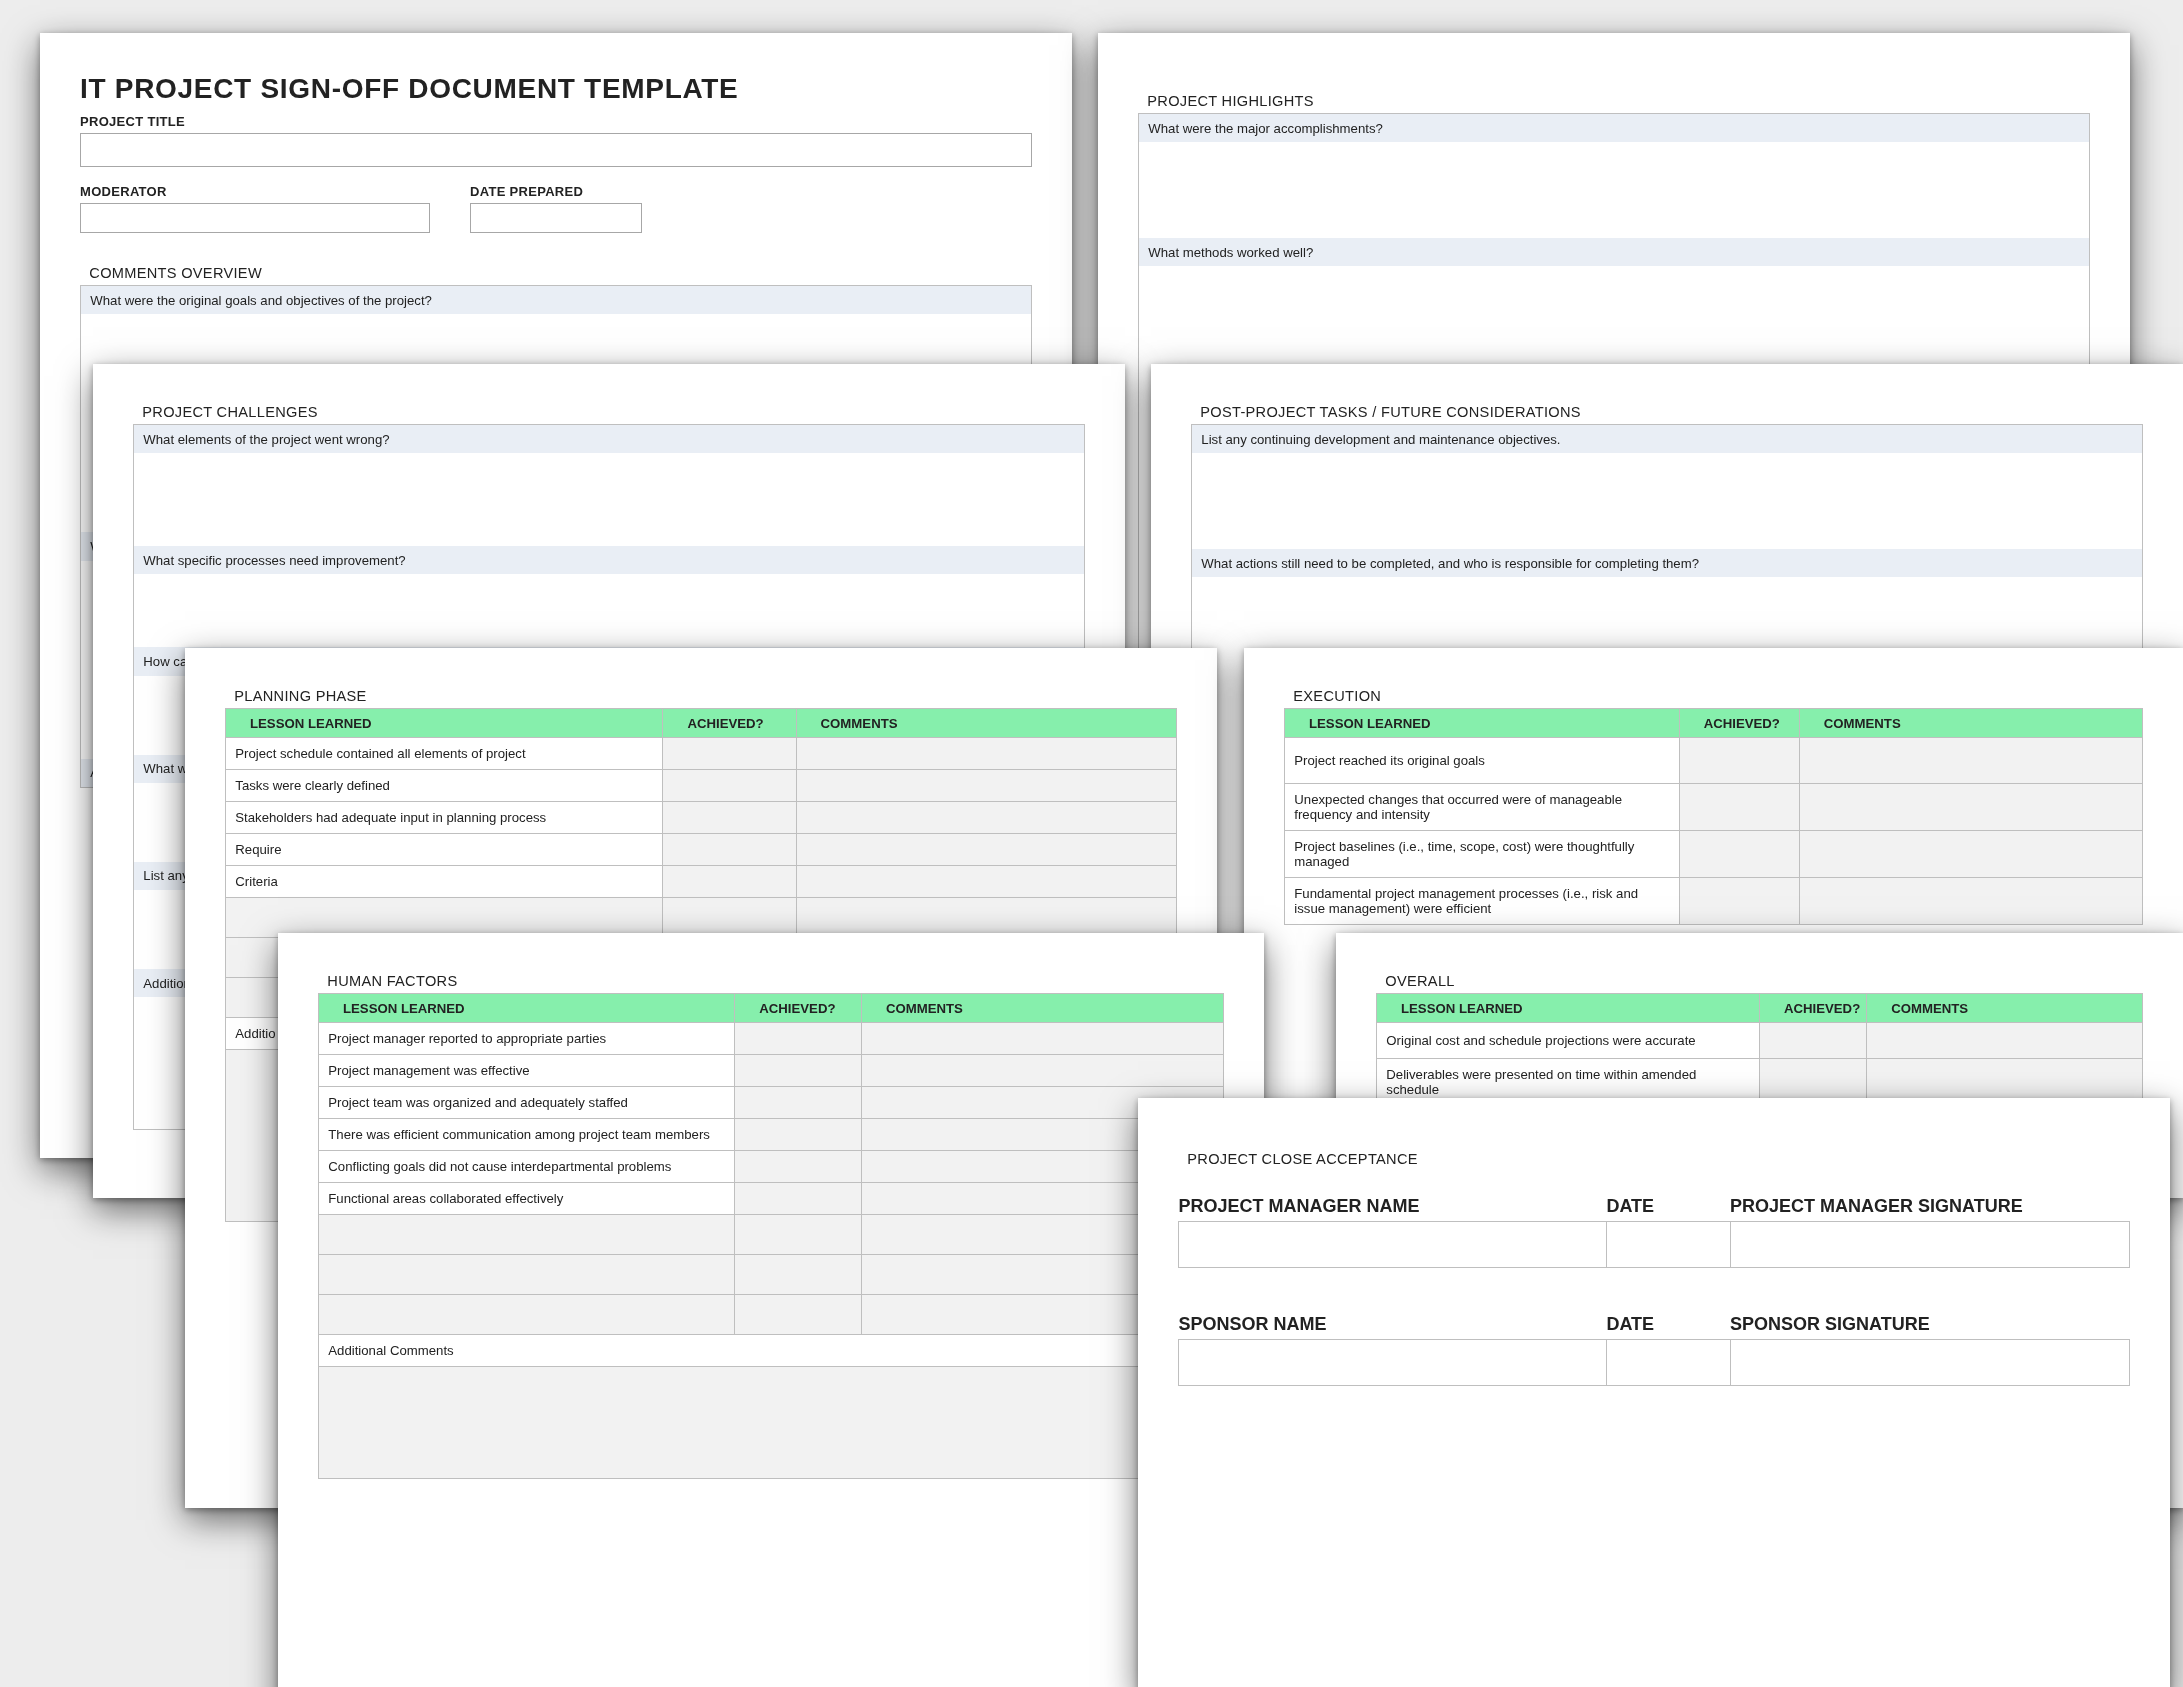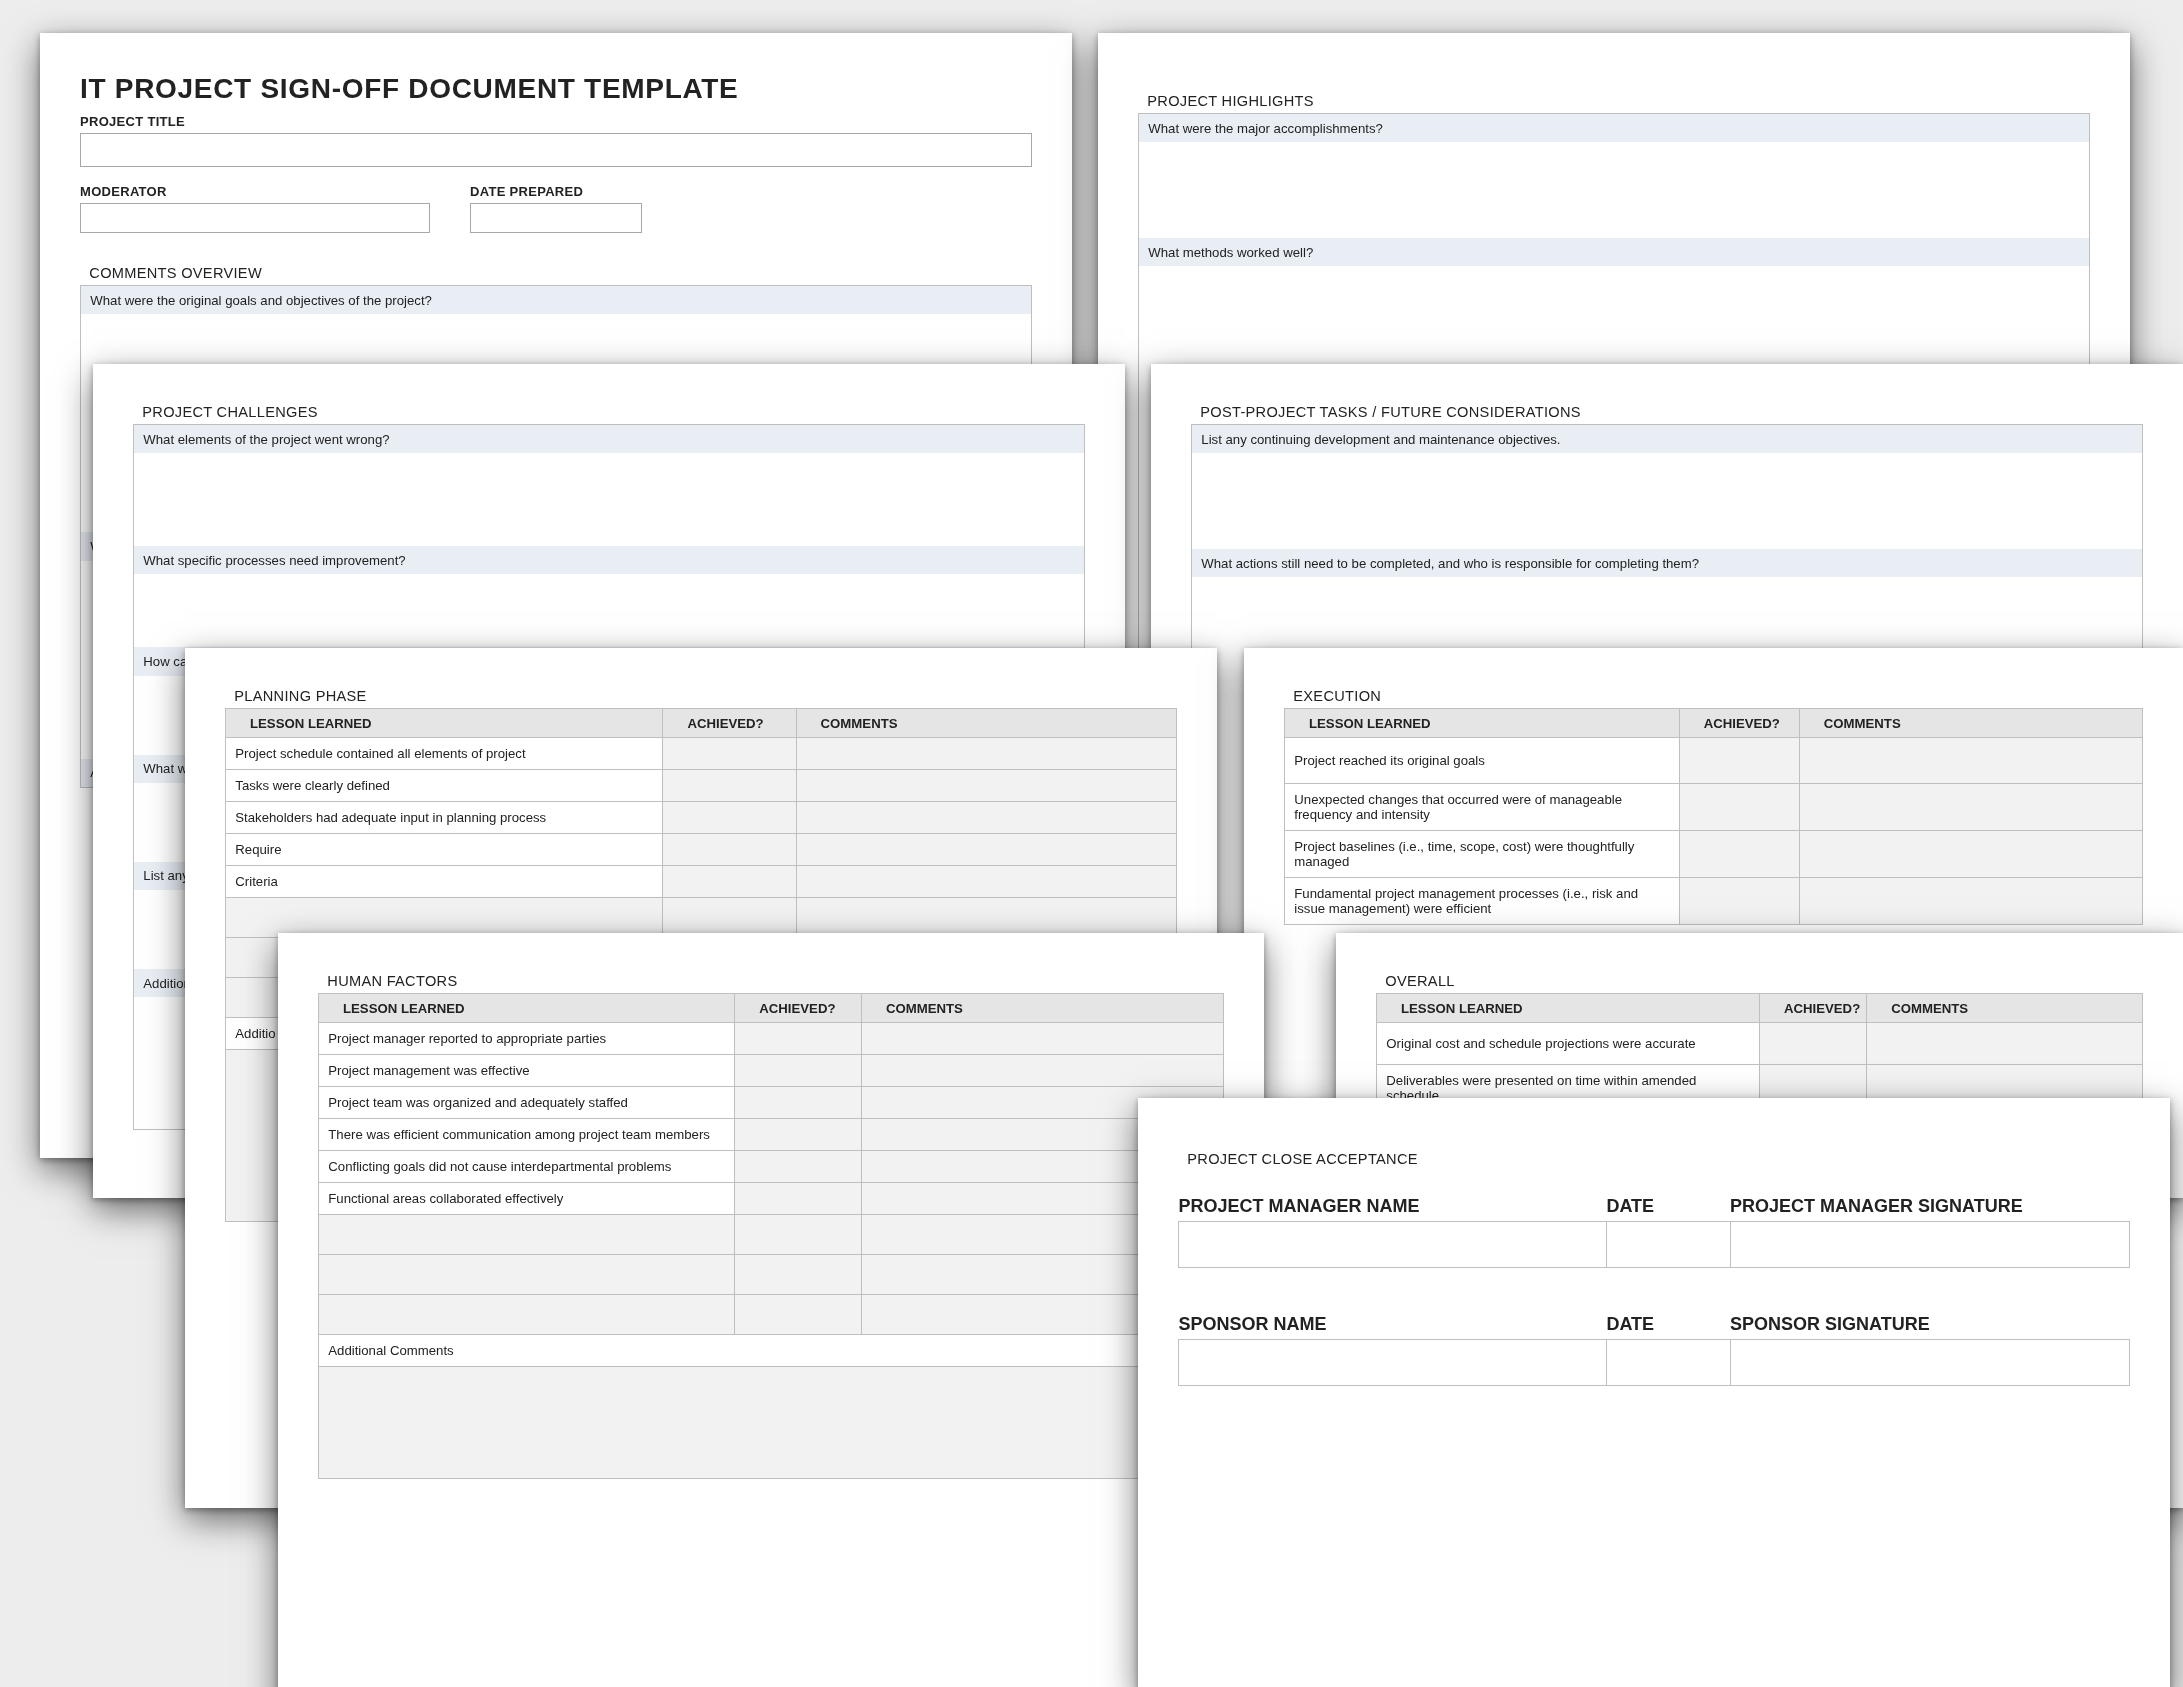--- a/index.html
+++ b/index.html
@@ -28,21 +28,21 @@
   
   .input-box { border: 0.7px solid #a7a7a7; height: 34px; background: #fff; }
   .input-box-sm { border: 0.7px solid #a7a7a7; height: 30px; background: #fff; }
 
   
   table.ll { width: 100%; border-collapse: collapse; table-layout: fixed; font-size: 13.2px; }
   table.ll th { text-align: left; font-size: 13.2px; font-weight: 700; padding: 6.6px 9.3px; }
   table.ll td { padding: 8px 9.3px; vertical-align: middle; }
   table.ll td.lesson { background: #fff; }
   table.ll td.blank-grey { background: #f2f2f2; }
-  table.ll tr.header-row th { background: #e5e5e5; padding-left: 24px; }
+  table.ll tr.header-row th { background: #86efac; padding-left: 24px; }
   table.ll col.c-lesson { width: 46%; }
   table.ll col.c-ach { width: 14%; }
   table.ll col.c-com { width: 40%; }
 
   
   table.signoff { width: 100%; border-collapse: collapse; table-layout: fixed; }
   table.signoff th { text-align: left; font-size: 18px; font-weight: 700; padding-bottom: 4px; }
   table.signoff td { border: 0.7px solid #bfbfbf; height: 46px; }
   table.signoff col.c-name { width: 45%; }
   table.signoff col.c-date { width: 13%; }
@@ -298,21 +298,21 @@
           <col style="width:14%">
           <col style="width:36%">
         </colgroup>
       <tbody>
           <tr class="header-row">
         <th>LESSON LEARNED</th>
         <th>ACHIEVED?</th>
         <th>COMMENTS</th>
       </tr>
       <tr>
-            <td class="lesson" style="height:42px;">Original cost and schedule projections were accurate</td>
+            <td class="lesson" style="height:36px;">Original cost and schedule projections were accurate</td>
             <td class="blank-grey"></td>
             <td class="blank-grey"></td>
           </tr>
       <tr>
             <td class="lesson" style="height:42px;">Deliverables were presented on time within amended schedule</td>
             <td class="blank-grey"></td>
             <td class="blank-grey"></td>
           </tr>
     </tbody>
       </table>

